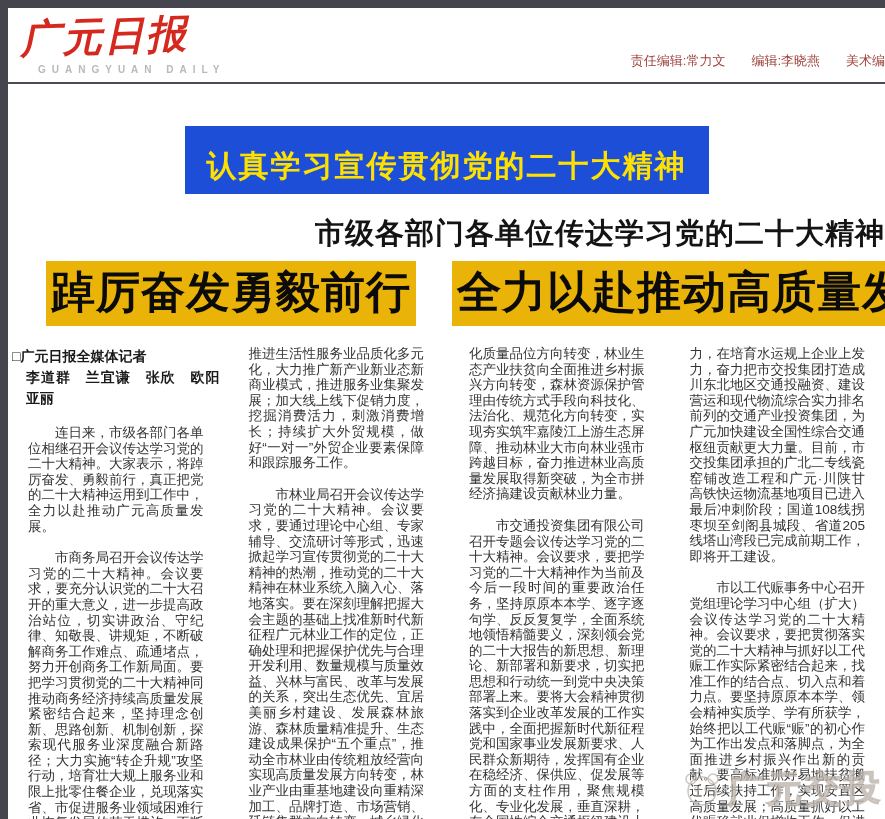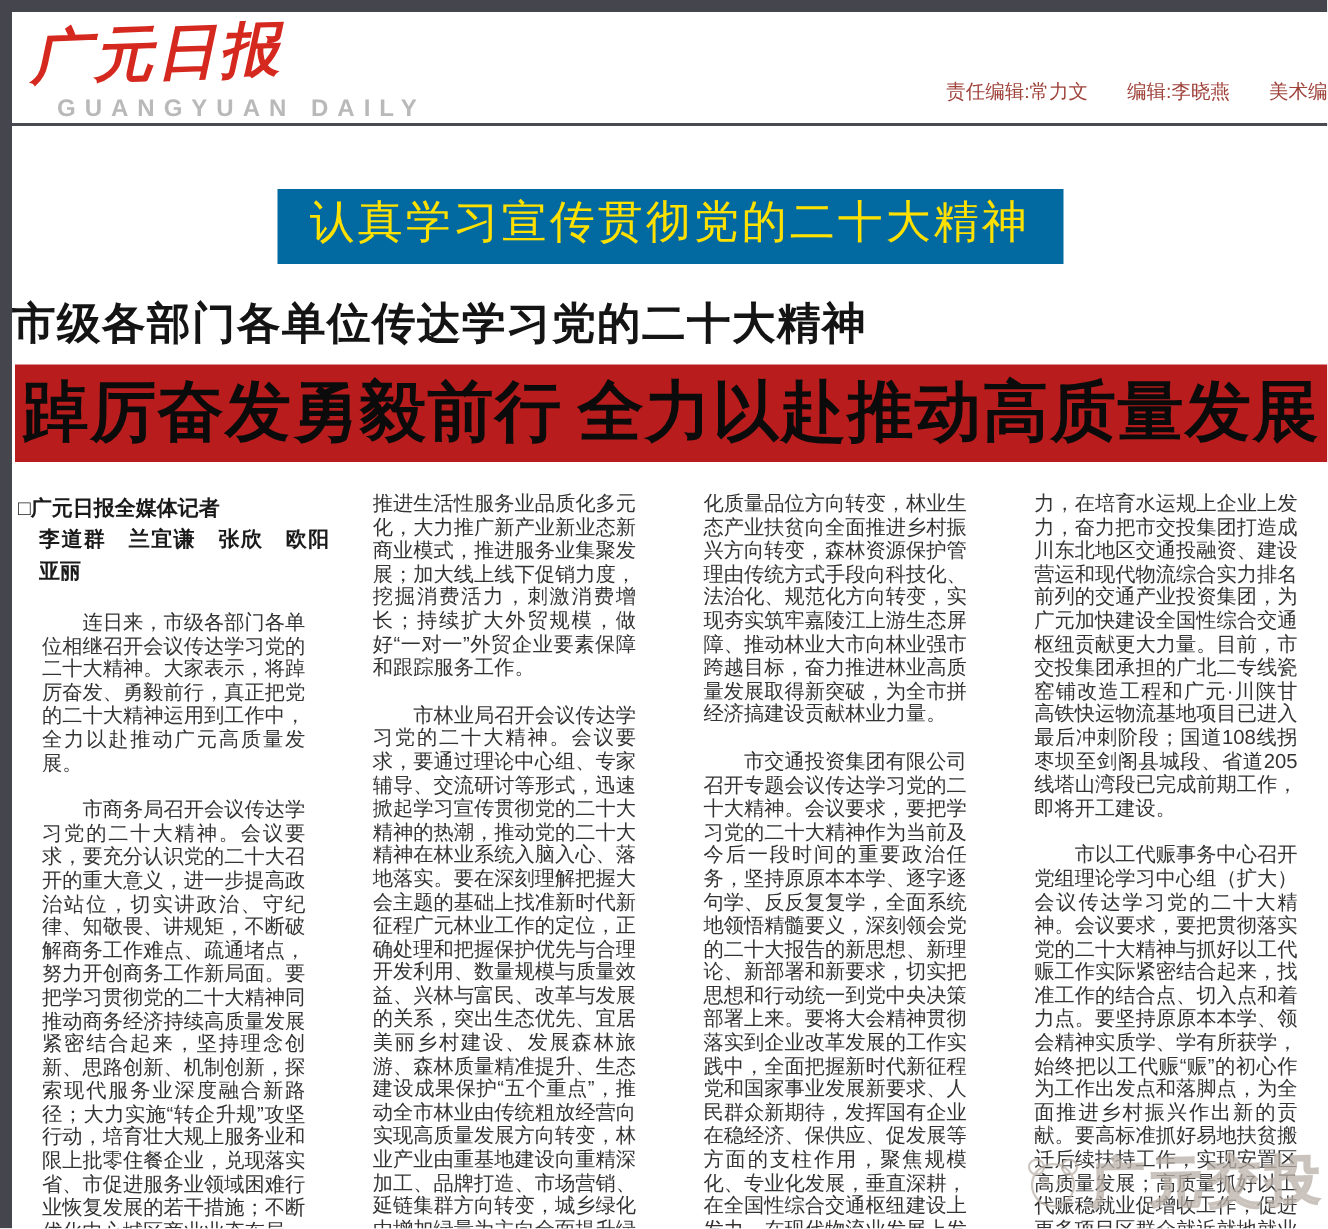--- a/index.html
+++ b/index.html
@@ -42,66 +42,67 @@
     font-style: italic;
     font-weight: 900;
     font-size: 40px;
     color: #d5281e;
     letter-spacing: 2px;
     transform: rotate(-2deg);
     line-height: 1.1;
   }
   .logo-sub {
     position: absolute; left: 30px; top: 56px;
-    font-size: 16px;
+    font-size: 10px;
     font-weight: bold;
     color: #b9b9b9;
     letter-spacing: 6px;
   }
   .editors {
     position: absolute; right: 0; top: 44px;
     font-size: 13px;
     color: #9e423a;
     white-space: nowrap;
   }
   
   .banner-wrap { margin-top: 42px; text-align: center; }
   .banner {
     display: inline-block;
-    background: #0369a1;
+    background: #1d4ed8;
     color: #ffe100;
     font-size: 30px;
-    font-weight: normal;
+    font-weight: bold;
     letter-spacing: 2px;
-    padding: 2px 22px 7px 22px;
+    padding: 20px 22px 7px 22px;
   }
   
   .kicker {
     margin-top: 20px;
-    text-align: left;
+    text-align: right;
     font-size: 29px;
     font-weight: bold;
     color: #141414;
     letter-spacing: 1px;
   }
   .main-headline {
     margin-top: 7px;
     padding: 0 2px;
     display: flex;
     justify-content: space-between;
     align-items: center;
   }
   .main-headline span {
-    background: #b91c1c;
+    background: #eab308;
     color: #0b0b0b;
     font-size: 44px;
     font-weight: 900;
     letter-spacing: 1px;
     padding: 2px 5px 4px 5px;
     white-space: nowrap;
+    margin-left: 36px;
   }
   
   .article {
     margin-top: 20px;
     padding: 0 4px 0 4px;
     height: 502px;
     overflow: hidden;
     column-count: 4;
     column-gap: 13px;
     column-fill: auto;

